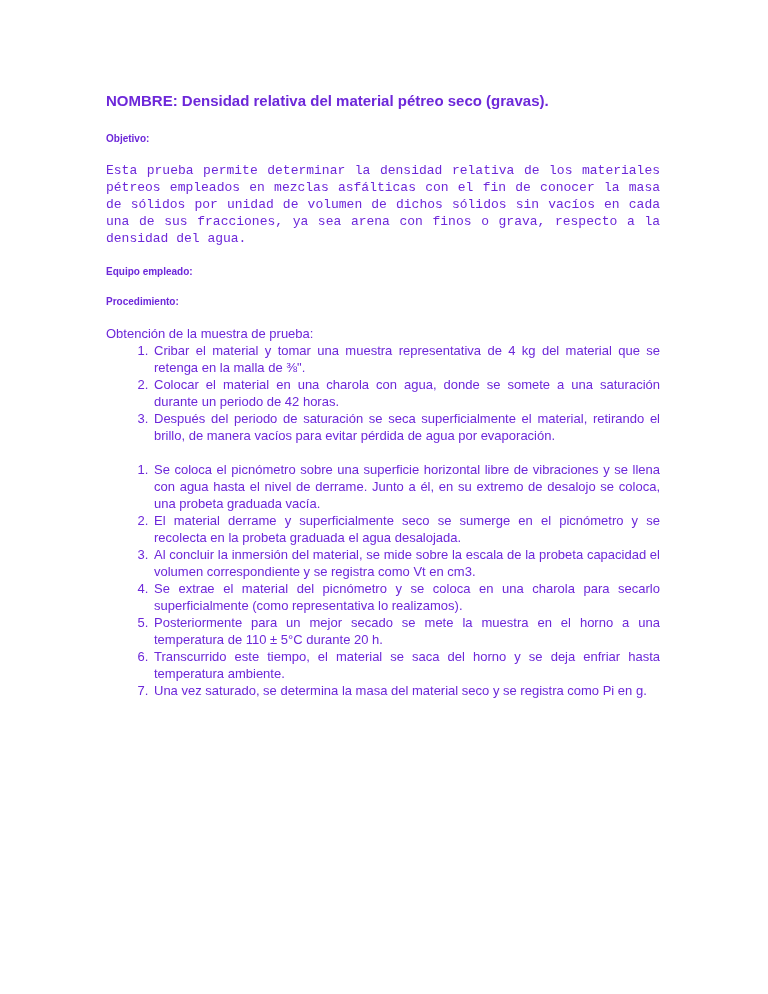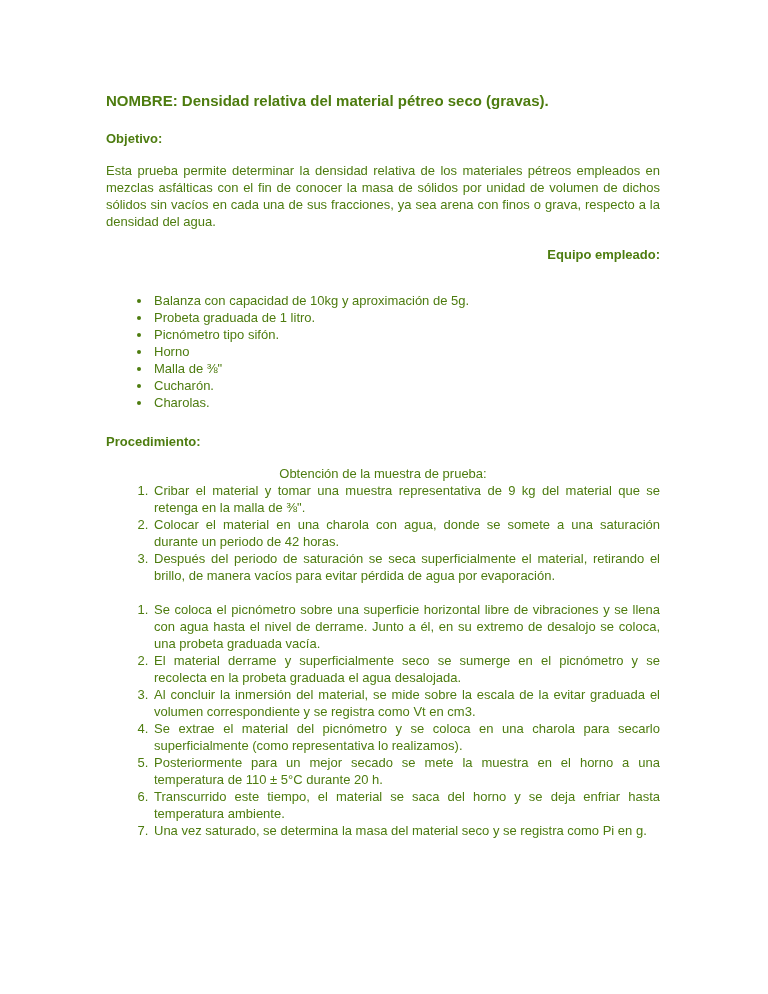--- a/index.html
+++ b/index.html
@@ -10,55 +10,55 @@
   .page {
     position: relative;
     width: 768px;
     height: 851px;
     background: #ffffff;
     box-sizing: border-box;
     padding: 92px 108px 0 106px;
     font-family: "Liberation Sans", "DejaVu Sans", sans-serif;
     font-size: 13px;
     line-height: 17px;
-    color: #4d7c0f;
+    color: #6d28d9;
     overflow: hidden;
   }
   .doc-title {
     font-size: 15px;
     font-weight: bold;
     line-height: 18px;
     margin: 0 0 20px 0;
   }
   .section-heading {
-    font-size: 13px;
+    font-size: 10px;
     font-weight: bold;
     line-height: 17px;
     margin: 0 0 15px 0;
   }
   .para {
     margin: 4px 0 16px 0;
     text-align: justify;
+    font-family: Liberation Mono, monospace;
   }
   .heading-gap-large {
-    margin-bottom: 29px;
-    text-align: right;
+    margin-bottom: 13px;
   }
   ul.bullet-list {
     margin: 0 0 22px 0;
     padding: 0 0 0 46px;
     list-style: disc outside;
   }
   ul.bullet-list li {
     line-height: 17px;
     padding-left: 2px;
   }
   .list-label {
     margin: 0;
-    text-align: center;
+    text-align: left;
   }
   ol.num-list {
     margin: 0;
     padding: 0 0 0 46px;
     list-style: decimal outside;
   }
   ol.num-list li {
     line-height: 17px;
     text-align: justify;
     padding-left: 2px;
@@ -73,47 +73,38 @@
 <div class="page">
 
   <p class="doc-title">NOMBRE: Densidad relativa del material pétreo seco (gravas).</p>
 
   <p class="section-heading">Objetivo:</p>
 
   <p class="para">Esta prueba permite determinar la densidad relativa de los materiales pétreos empleados en mezclas asfálticas con el fin de conocer la masa de sólidos por unidad de volumen de dichos sólidos sin vacíos en cada una de sus fracciones, ya sea arena con finos o grava, respecto a la densidad del agua.</p>
 
   <p class="section-heading heading-gap-large">Equipo empleado:</p>
 
-  <ul class="bullet-list">
-    <li>Balanza con capacidad de 10kg y aproximación de 5g.</li>
-    <li>Probeta graduada de 1 litro.</li>
-    <li>Picnómetro tipo sifón.</li>
-    <li>Horno</li>
-    <li>Malla de ⅜"</li>
-    <li>Cucharón.</li>
-    <li>Charolas.</li>
-  </ul>
 
   <p class="section-heading">Procedimiento:</p>
 
   <p class="list-label">Obtención de la muestra de prueba:</p>
 
   <ol class="num-list">
-    <li>Cribar el material y tomar una muestra representativa de 9 kg del material que se retenga en la malla de ⅜".</li>
+    <li>Cribar el material y tomar una muestra representativa de 4 kg del material que se retenga en la malla de ⅜".</li>
     <li>Colocar el material en una charola con agua, donde se somete a una saturación durante un periodo de 42 horas.</li>
     <li>Después del periodo de saturación se seca superficialmente el material, retirando el brillo, de manera vacíos para evitar pérdida de agua por evaporación.</li>
   </ol>
 
   <div class="block-gap"></div>
 
 
   <ol class="num-list">
     <li>Se coloca el picnómetro sobre una superficie horizontal libre de vibraciones y se llena con agua hasta el nivel de derrame. Junto a él, en su extremo de desalojo se coloca, una probeta graduada vacía.</li>
     <li>El material derrame y superficialmente seco se sumerge en el picnómetro y se recolecta en la probeta graduada el agua desalojada.</li>
-    <li>Al concluir la inmersión del material, se mide sobre la escala de la evitar graduada el volumen correspondiente y se registra como Vt en cm3.</li>
+    <li>Al concluir la inmersión del material, se mide sobre la escala de la probeta capacidad el volumen correspondiente y se registra como Vt en cm3.</li>
     <li>Se extrae el material del picnómetro y se coloca en una charola para secarlo superficialmente (como representativa lo realizamos).</li>
     <li>Posteriormente para un mejor secado se mete la muestra en el horno a una temperatura de 110 ± 5°C durante 20 h.</li>
     <li>Transcurrido este tiempo, el material se saca del horno y se deja enfriar hasta temperatura ambiente.</li>
     <li>Una vez saturado, se determina la masa del material seco y se registra como Pi en g.</li>
   </ol>
 
   <div class="block-gap"></div>
 
 
 </div>

